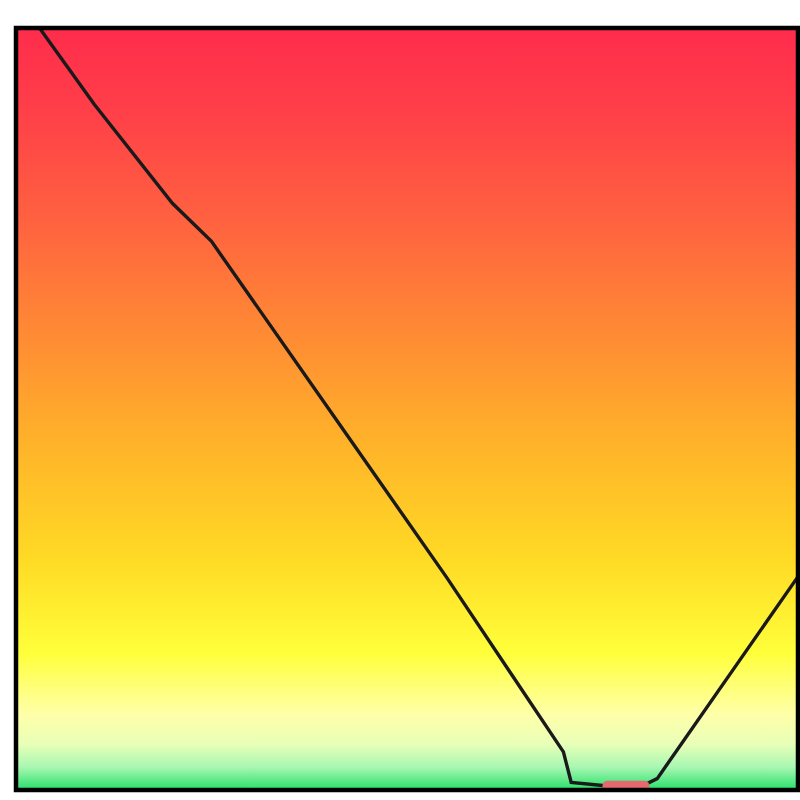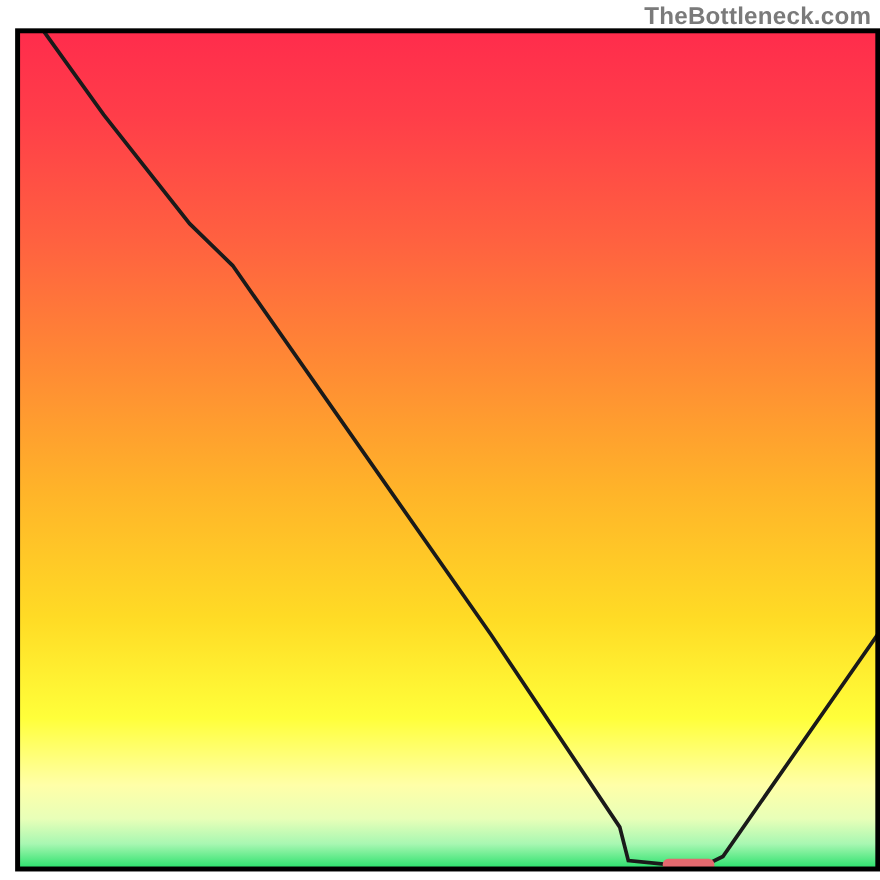--- a/index.html
+++ b/index.html
@@ -32,21 +32,20 @@
     width: 800px;
     height: 800px;
     z-index: 10;
   }
 </style>
 </head>
 <body>
 
 <div class="container">
 
-  <div class="watermark">TheBottleneck.com</div>
 
   <svg class="chart" viewBox="0 0 800 800" preserveAspectRatio="none">
     <defs>
       <linearGradient id="bg-grad" x1="0" y1="0" x2="0" y2="1">
           <stop offset="0.00%" stop-color="#ff2c4c"></stop>
           <stop offset="10.00%" stop-color="#ff3d49"></stop>
           <stop offset="25.00%" stop-color="#ff6140"></stop>
           <stop offset="40.00%" stop-color="#ff8a34"></stop>
           <stop offset="55.00%" stop-color="#ffb429"></stop>
           <stop offset="70.00%" stop-color="#ffdb25"></stop>

